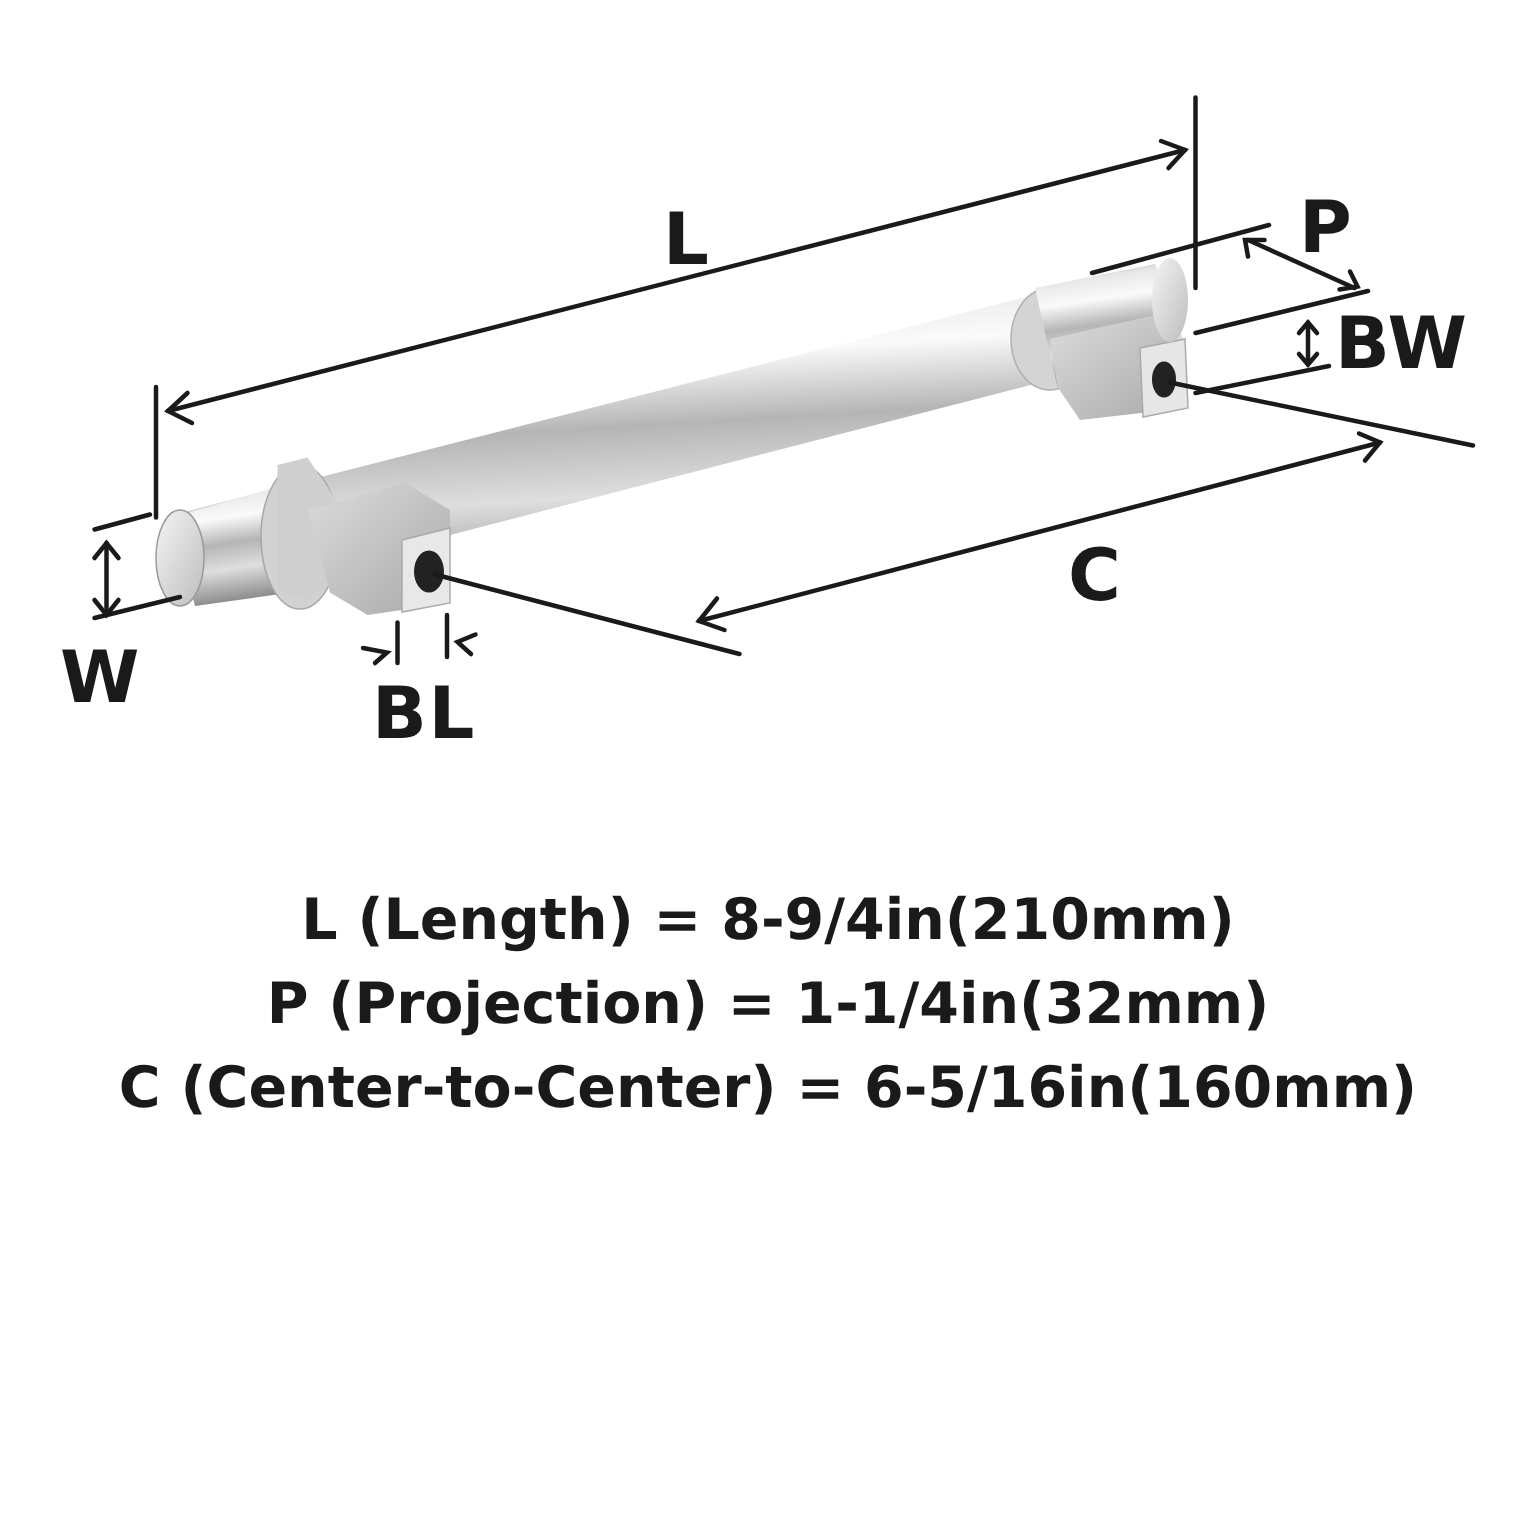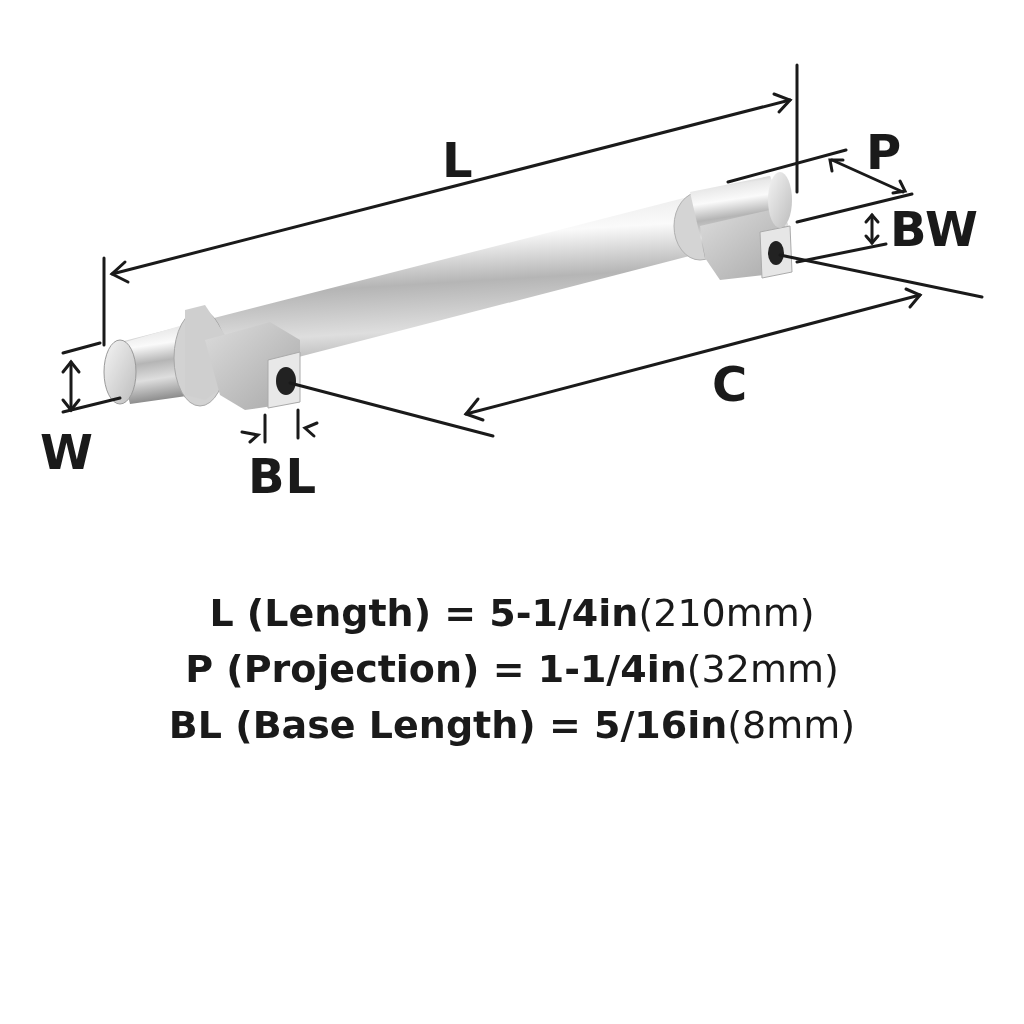--- a/index.html
+++ b/index.html
@@ -5,21 +5,21 @@
   html, body { margin: 0; padding: 0; background: #ffffff; }
   body { width: 1024px; height: 1024px; position: relative; overflow: hidden; font-family: "Liberation Sans", "DejaVu Sans", sans-serif; }
   .diagram { position: absolute; left: 0; top: 0; width: 1024px; height: 560px; }
   .label { position: absolute; font-family: "DejaVu Sans", sans-serif; font-weight: bold; color: #1a1a1a; font-size: 48px; line-height: 1; letter-spacing: 1px; }
   .specs { position: absolute; left: 0; top: 585px; width: 1024px; text-align: center; }
   .spec-row { font-family: "DejaVu Sans", sans-serif; font-size: 38px; line-height: 56px; color: #1a1a1a; white-space: nowrap; }
   .spec-row .key { font-weight: bold; }
   .spec-row .desc { font-weight: bold; }
   .spec-row .eq { font-weight: bold; }
   .spec-row .imp { font-weight: bold; }
-  .spec-row .met { font-weight: normal; }
+  .spec-row .met { font-weight: bold; }
 </style>
 </head>
 <body>
 
 <div class="diagram">
   <svg width="1024" height="560" viewBox="0 0 1024 560">
     <defs>
       <linearGradient id="barGrad" x1="0" y1="0" x2="0.18" y2="1">
         <stop offset="0" stop-color="#9a9a9a"></stop>
         <stop offset="0.18" stop-color="#e8e8e8"></stop>
@@ -102,21 +102,21 @@
   <div class="label" style="left:442px; top:136px;">L</div>
   <div class="label" style="left:40px; top:428px;">W</div>
   <div class="label" style="left:866px; top:128px;">P</div>
   <div class="label" style="left:890px; top:205px;">BW</div>
   <div class="label" style="left:712px; top:360px;">C</div>
   <div class="label" style="left:248px; top:452px;">BL</div>
 </div>
 
 <div class="specs">
   <div class="spec-row">
-    <span class="key">L</span><span class="desc"> (Length) </span><span class="eq">= </span><span class="imp">5-1/4in</span><span class="met">(210mm)</span>
+    <span class="key">L</span><span class="desc"> (Length) </span><span class="eq">= </span><span class="imp">8-9/4in</span><span class="met">(210mm)</span>
   </div>
   <div class="spec-row">
     <span class="key">P</span><span class="desc"> (Projection) </span><span class="eq">= </span><span class="imp">1-1/4in</span><span class="met">(32mm)</span>
   </div>
   <div class="spec-row">
-    <span class="key">BL</span><span class="desc"> (Base Length) </span><span class="eq">= </span><span class="imp">5/16in</span><span class="met">(8mm)</span>
+    <span class="key">C</span><span class="desc"> (Center-to-Center) </span><span class="eq">= </span><span class="imp">6-5/16in</span><span class="met">(160mm)</span>
   </div>
 </div>
 
 </body></html>

